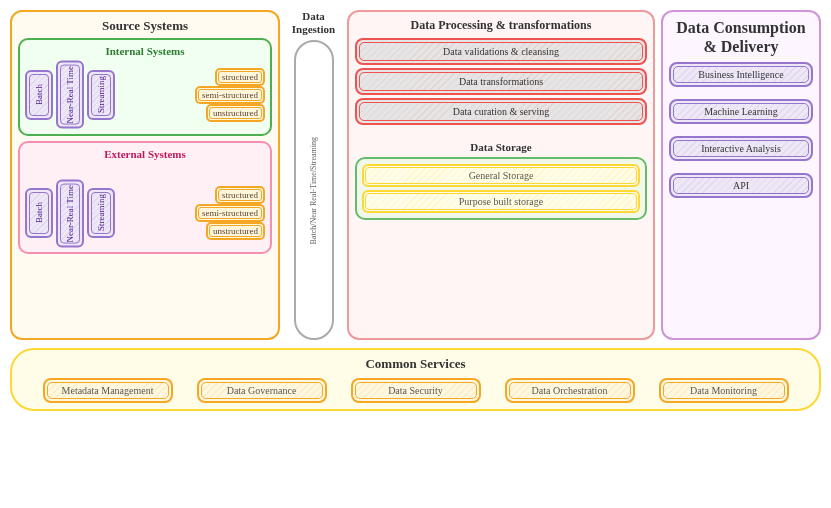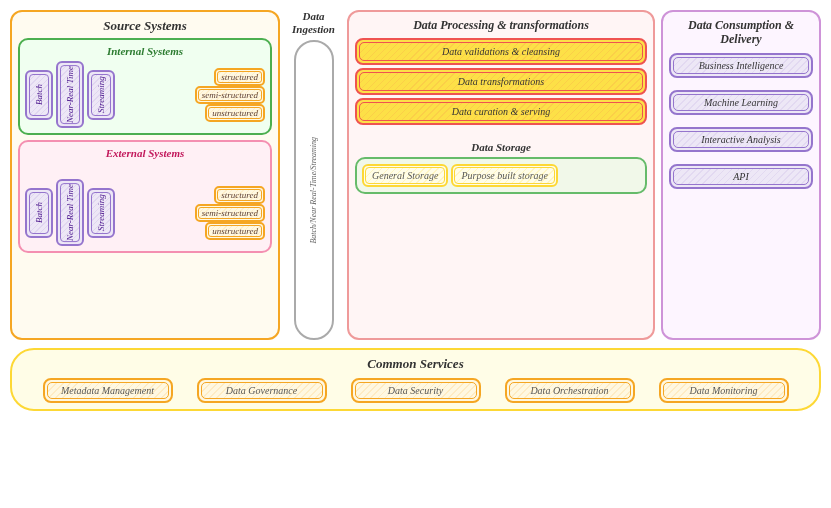--- a/index.html
+++ b/index.html
@@ -12,21 +12,20 @@
       position: relative;
     }
 
     .main-container {
       width: 831px;
       height: 372px;
       padding: 10px;
       display: flex;
       flex-direction: column;
       gap: 8px;
-      font-style: italic;
     }
 
     .top-section {
       display: flex;
       flex-direction: row;
       gap: 6px;
       flex: 1;
     }
 
     
@@ -205,21 +204,21 @@
 
     .processing-top {
       display: flex;
       flex-direction: column;
       gap: 3px;
     }
 
     .proc-box {
       border: 2px solid #ef5350;
       border-radius: 8px;
-      background: #fde047;
+      background: #e5e5e5;
       padding: 6px;
       font-size: 10px;
       text-align: center;
       color: #333;
       position: relative;
     }
     .proc-box::before {
       content: '';
       position: absolute;
       inset: 2px;
@@ -244,21 +243,21 @@
       font-weight: bold;
       color: #333;
       margin-bottom: 4px;
     }
     .storage-container {
       border: 2px solid #66bb6a;
       border-radius: 10px;
       background: #f1f8e9;
       padding: 5px;
       display: flex;
-      flex-direction: row;
+      flex-direction: column;
       gap: 3px;
     }
     .storage-box {
       border: 2px solid #fdd835;
       border-radius: 6px;
       background: #fffde7;
       padding: 4px 8px;
       font-size: 10px;
       text-align: center;
       color: #555;
@@ -285,21 +284,21 @@
       width: 160px;
       flex-shrink: 0;
       border: 2px solid #ce93d8;
       border-radius: 12px;
       background: #fdf5ff;
       padding: 6px;
       position: relative;
     }
     .data-consumption-title {
       text-align: center;
-      font-size: 12px;
+      font-size: 16px;
       font-weight: bold;
       color: #333;
       margin-bottom: 6px;
       line-height: 1.2;
     }
 
     .consumption-items {
       display: flex;
       flex-direction: column;
       gap: 12px;

